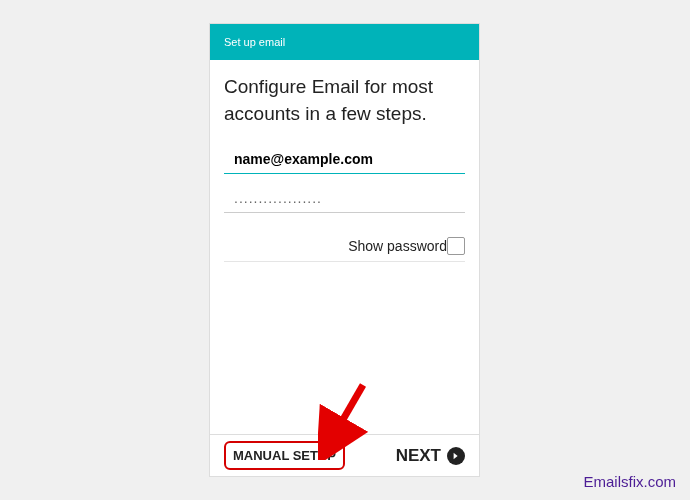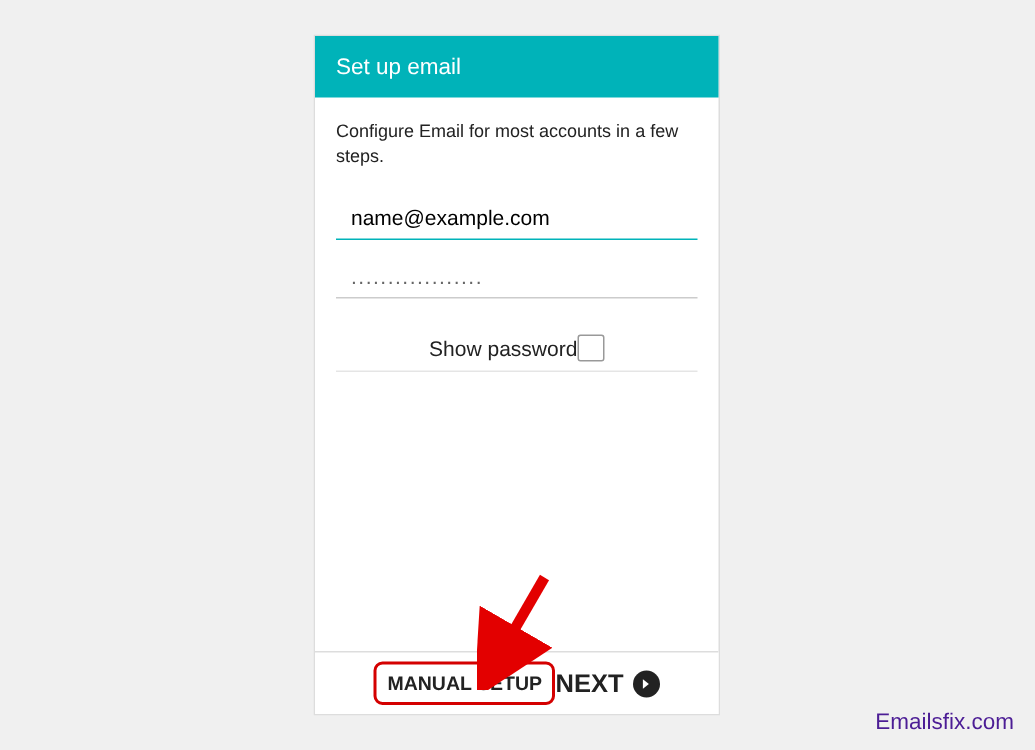--- a/index.html
+++ b/index.html
@@ -21,58 +21,58 @@
       top: 23px;
       width: 271px;
       height: 454px;
       background: #ffffff;
       border: 1px solid #ddd;
     }
     .header {
       background: #00b3b9;
       color: #ffffff;
       padding: 12px 14px;
-      font-size: 15px;
+      font-size: 11px;
     }
     .content {
       padding: 14px 14px 0 14px;
     }
     .instruction {
-      font-size: 12px;
+      font-size: 19px;
       color: #222;
       line-height: 1.4;
       margin-bottom: 18px;
     }
     .input-field {
       border: none;
       border-bottom: 1px solid #00b3b9;
       width: 100%;
       padding: 6px 6px 6px 10px;
       font-size: 14px;
-      font-weight: normal;
+      font-weight: bold;
       color: #000;
       outline: none;
       margin-bottom: 10px;
       font-family: Arial, sans-serif;
     }
     .password-field {
       border: none;
       border-bottom: 1px solid #ccc;
       width: 100%;
       padding: 6px 6px 6px 10px;
       font-size: 14px;
       color: #666;
       outline: none;
       letter-spacing: 1px;
       margin-bottom: 18px;
       font-family: Arial, sans-serif;
     }
     .show-password-row {
       display: flex;
-      justify-content: center;
+      justify-content: flex-end;
       align-items: center;
       padding: 6px 0;
       border-bottom: 1px solid #e5e5e5;
     }
     .show-password-label {
       font-size: 14px;
       color: #222;
     }
     .checkbox {
       width: 18px;
@@ -84,21 +84,21 @@
     }
     .bottom-bar {
       position: absolute;
       bottom: 0;
       left: 0;
       right: 0;
       height: 42px;
       border-top: 1px solid #ddd;
       display: flex;
       align-items: center;
-      justify-content: center;
+      justify-content: space-between;
       padding: 0 14px;
       background: #fff;
     }
     .manual-setup {
       font-size: 13px;
       font-weight: bold;
       color: #222;
       border: 2.5px solid #d40000;
       border-radius: 6px;
       padding: 5px 7px;

